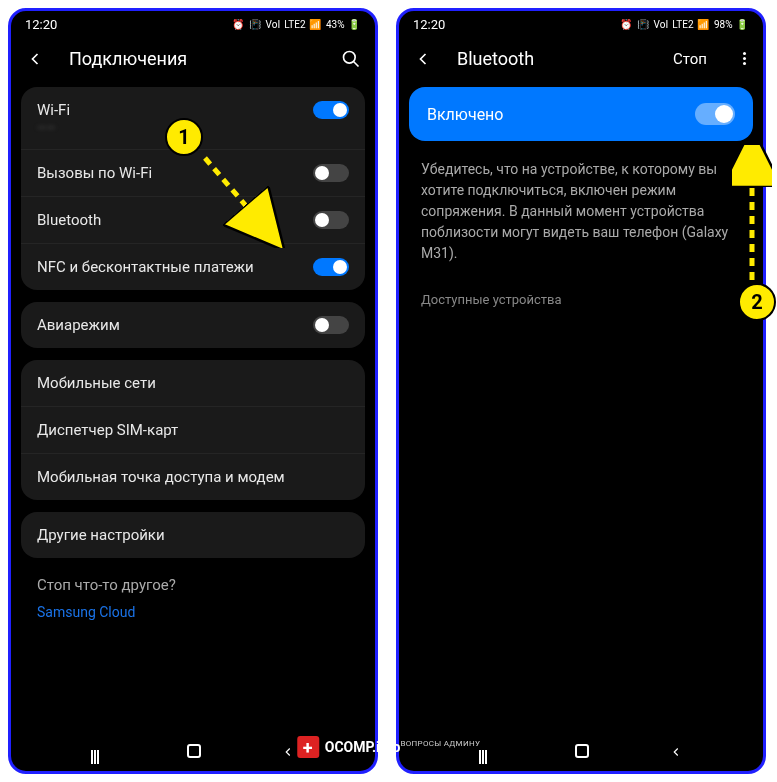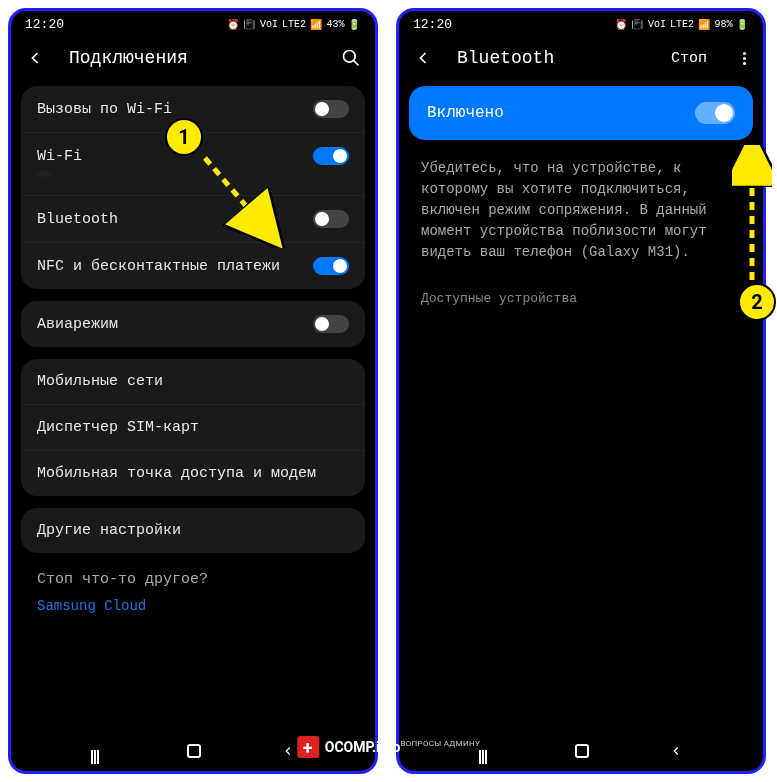--- a/index.html
+++ b/index.html
@@ -8,21 +8,20 @@
       font-family: -apple-system, Roboto, sans-serif;
       width: 777px;
       height: 782px;
       position: relative;
       overflow: hidden;
     }
     .phones-container {
       display: flex;
       gap: 18px;
       padding: 8px;
-      font-family: Liberation Mono, monospace;
     }
     .phone {
       width: 370px;
       height: 766px;
       background: #000;
       border: 3px solid #2020ff;
       border-radius: 18px;
       position: relative;
       overflow: hidden;
     }
@@ -239,34 +238,34 @@
       <span class="header-title">Подключения</span>
       <div class="search-icon">
         <svg viewBox="0 0 24 24" width="20" height="20" fill="none" stroke="#fff" stroke-width="2">
             <circle cx="10" cy="10" r="7"></circle>
             <path d="M21 21l-6-6"></path>
           </svg>
       </div>
     </div>
     <div class="content">
       <div class="group">
-        <div class="row">
-          <span class="row-text">Вызовы по Wi-Fi</span>
-          <div class="toggle toggle-off">
-              <div class="toggle-knob"></div>
-            </div>
-        </div>
         <div class="row wifi-row">
           <div class="wifi-row-inner">
             <span class="row-text">Wi-Fi</span>
             <div class="toggle toggle-on">
                 <div class="toggle-knob"></div>
               </div>
           </div>
           <span class="row-sub">——</span>
+        </div>
+        <div class="row">
+          <span class="row-text">Вызовы по Wi-Fi</span>
+          <div class="toggle toggle-off">
+              <div class="toggle-knob"></div>
+            </div>
         </div>
         <div class="row">
           <span class="row-text">Bluetooth</span>
           <div class="toggle toggle-off">
               <div class="toggle-knob"></div>
             </div>
         </div>
         <div class="row">
           <span class="row-text">NFC и бесконтактные платежи</span>
           <div class="toggle toggle-on">

